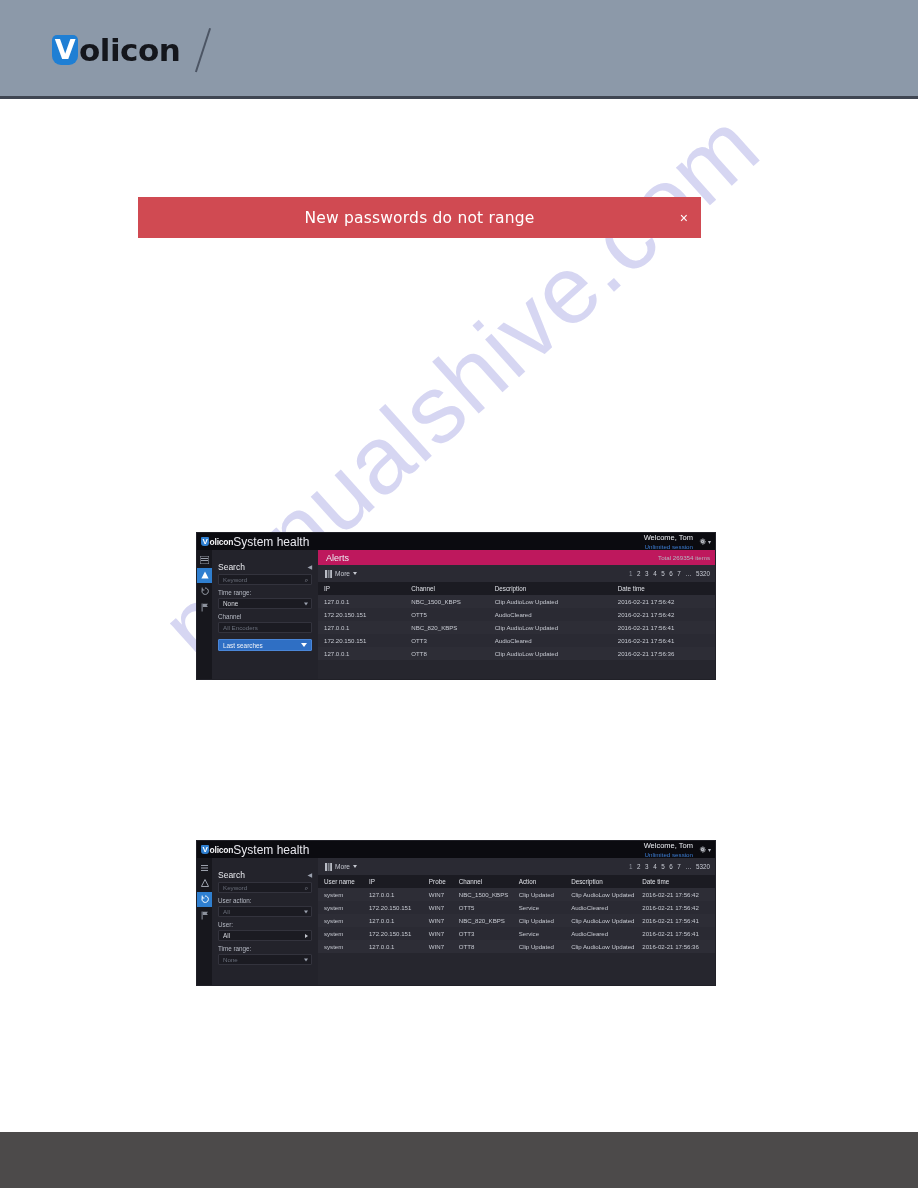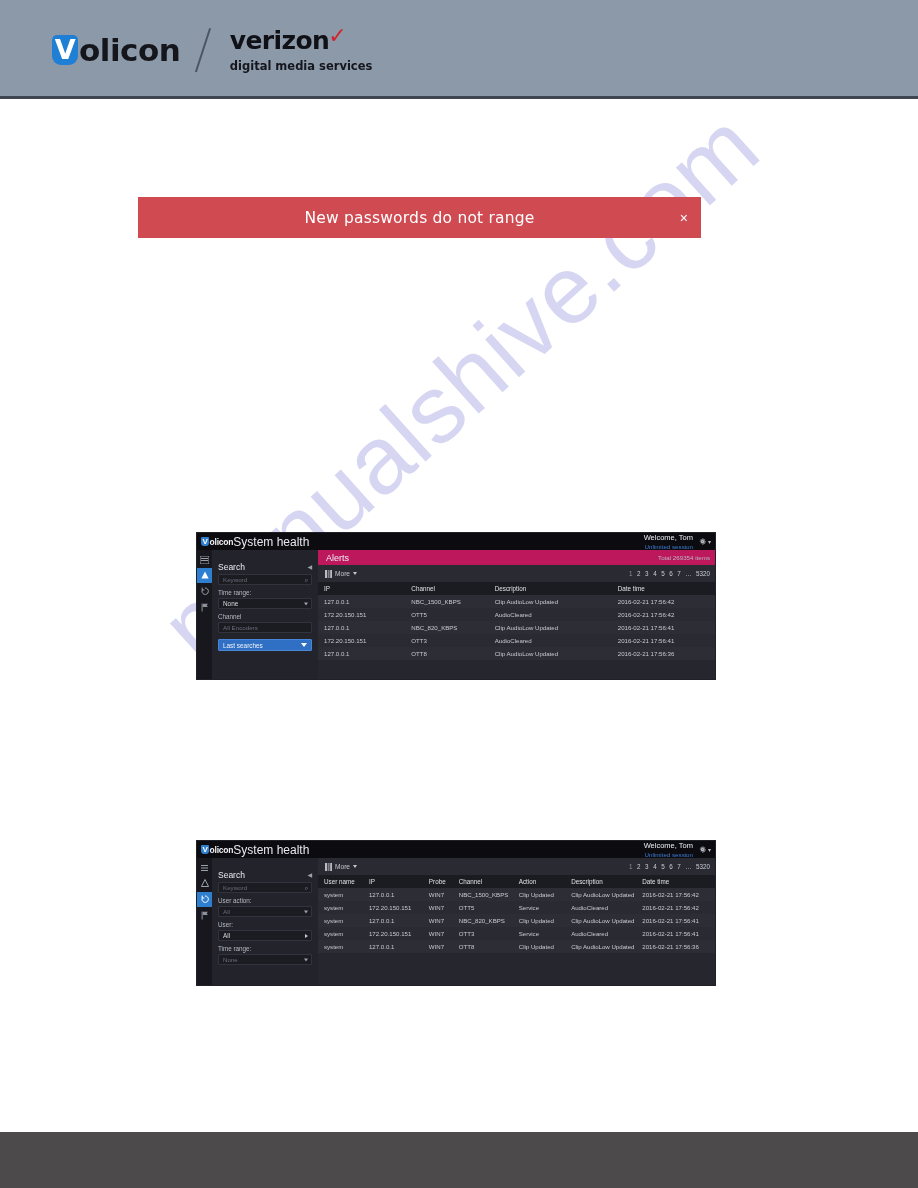--- a/index.html
+++ b/index.html
@@ -412,24 +412,20 @@
 
 <div class="watermark">manualshive.com</div>
 
 <div class="page-header">
   <div class="brand-row">
     <div class="volicon-logo">
       <span class="volicon-v">V</span>
         <span>olicon</span>
     </div>
     <div class="brand-slash"></div>
-    <div class="verizon-block">
-      <div class="verizon-word"><span>verizon</span><span class="verizon-check">✓</span></div>
-      <div class="verizon-sub">digital media services</div>
-    </div>
   </div>
 </div>
 
 <div class="error-banner">
   <span class="msg">New passwords do not range</span>
   <span class="close-x">×</span>
 </div>
 
 <div class="app-shot" id="shot-alerts">
   <div class="app-topbar">

